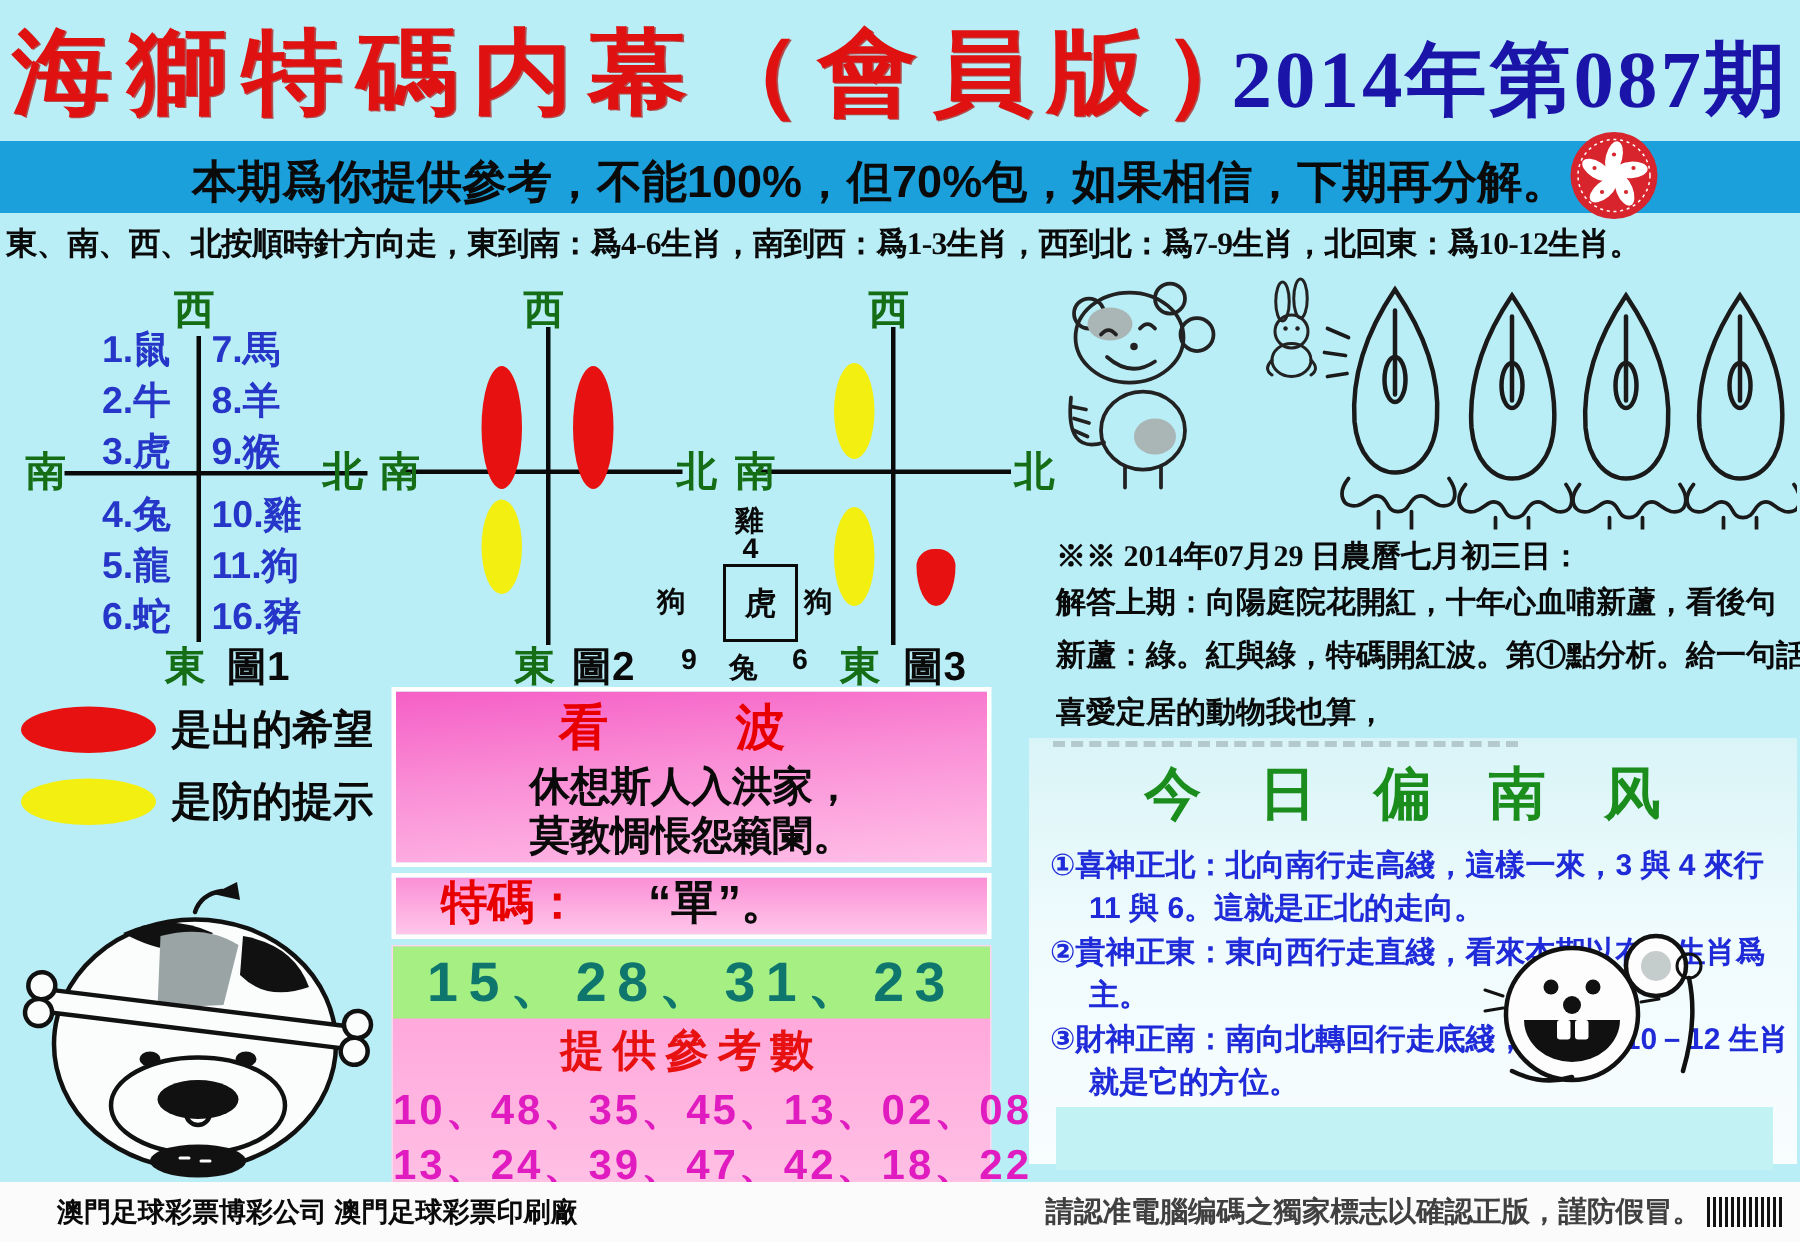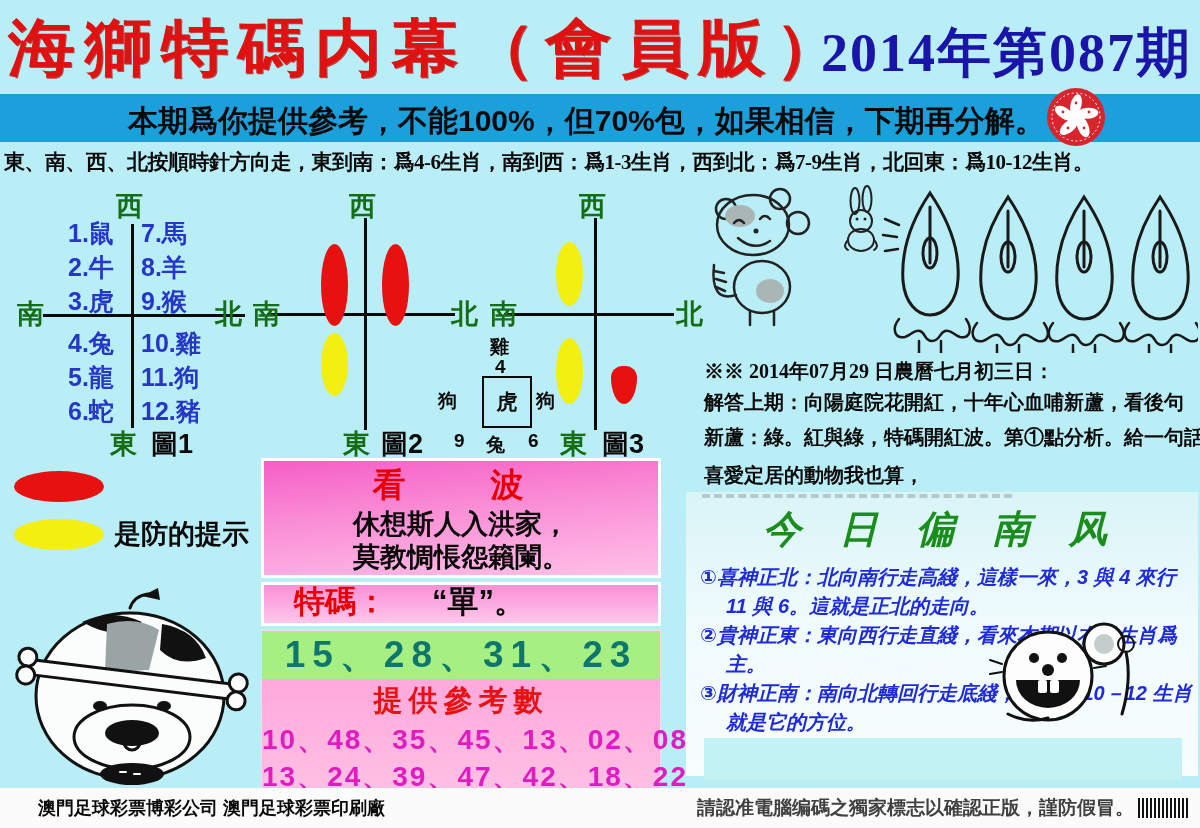--- a/index.html
+++ b/index.html
@@ -58,21 +58,21 @@
   .ref-title{text-align:center;color:#e81111;font-size:29px;font-weight:900;letter-spacing:6px;margin-top:2px;}
   .ref-row{text-align:center;color:#e01cc0;font-size:28px;font-weight:900;letter-spacing:2px;line-height:37px;white-space:nowrap;}
 
   
   .analysis{position:absolute;left:704px;top:356px;width:494px;color:#0a0a0a;font-weight:900;font-family:"Liberation Serif","DejaVu Serif",serif;}
   .analysis .l{font-size:20px;line-height:31px;white-space:nowrap;}
   .analysis .lw{font-size:20px;line-height:38px;white-space:nowrap;}
   .smudge{height:6px;border-top:4px dotted #97a6ab;opacity:.55;}
 
   
-  .rpanel{position:absolute;left:686px;top:492px;width:512px;height:284px;background:linear-gradient(180deg,#d9f4f7,#effbfd 45%,#f8fdfe);font-style:italic;}
+  .rpanel{position:absolute;left:686px;top:492px;width:512px;height:284px;background:linear-gradient(180deg,#d9f4f7,#effbfd 45%,#f8fdfe);}
   .sw-title{margin-top:12px;text-align:center;color:#1a8d1d;font-size:38px;font-weight:900;letter-spacing:14px;white-space:nowrap;}
   .points{margin:8px 4px 0 14px;width:496px;color:#1f2ad8;font-size:20px;font-weight:900;line-height:29px;}
   .points .p{padding-left:26px;text-indent:-26px;}
   .points .p4{padding-left:26px;}
   .cyanblock{position:absolute;left:18px;top:246px;width:478px;height:42px;background:#c3f2f5;}
   .rsmudge{position:absolute;left:16px;top:2px;width:310px;border-top:4px dashed #8fa0a6;opacity:.5;}
 
   
   .cartoons{position:absolute;left:698px;top:183px;width:500px;height:170px;}
   .cow{position:absolute;left:12px;top:584px;width:245px;height:205px;}
@@ -148,21 +148,21 @@
       <span>9.猴</span>
     </div>
     <div class="zq" style="left:53px;top:138px;">
       <span>4.兔</span>
       <span>5.龍</span>
       <span>6.蛇</span>
     </div>
     <div class="zq" style="left:126px;top:138px;">
       <span>10.雞</span>
       <span>11.狗</span>
-      <span>12.豬</span>
+      <span>16.豬</span>
     </div>
   </div>
 
   <div class="fig" style="left:253px;top:188px;">
     <div class="vline" style="left:111px;top:30px;height:212px;"></div>
     <div class="hline" style="left:14px;top:125px;width:188px;"></div>
     <span class="dirlab" style="left:96px;top:0px;">西</span>
     <span class="dirlab" style="left:0px;top:108px;">南</span>
     <span class="dirlab" style="left:198px;top:108px;">北</span>
     <span class="dirlab" style="left:90px;top:238px;">東</span>
@@ -259,20 +259,21 @@
     <div class="l">※※ 2014年07月29 日農曆七月初三日：</div>
     <div class="l">解答上期：向陽庭院花開紅，十年心血哺新蘆，看後句</div>
     <div class="lw">新蘆：綠。紅與綠，特碼開紅波。第①點分析。給一句話：</div>
     <div class="lw">喜愛定居的動物我也算，</div>
     <div class="smudge" style="width:260px;"></div>
   </div>
 
   <div class="legend">
     <div class="leg-row">
       <div class="leg-oval" style="background:#e81111;"></div>
+      <span class="leg-txt">是出的希望</span>
     </div>
     <div class="leg-row">
       <div class="leg-oval" style="background:#f2ef11;"></div>
       <span class="leg-txt">是防的提示</span>
     </div>
   </div>
 
   <div class="pinkcol">
     <div class="pbox boxA">
       <div class="kanbo-title">看　波</div>

